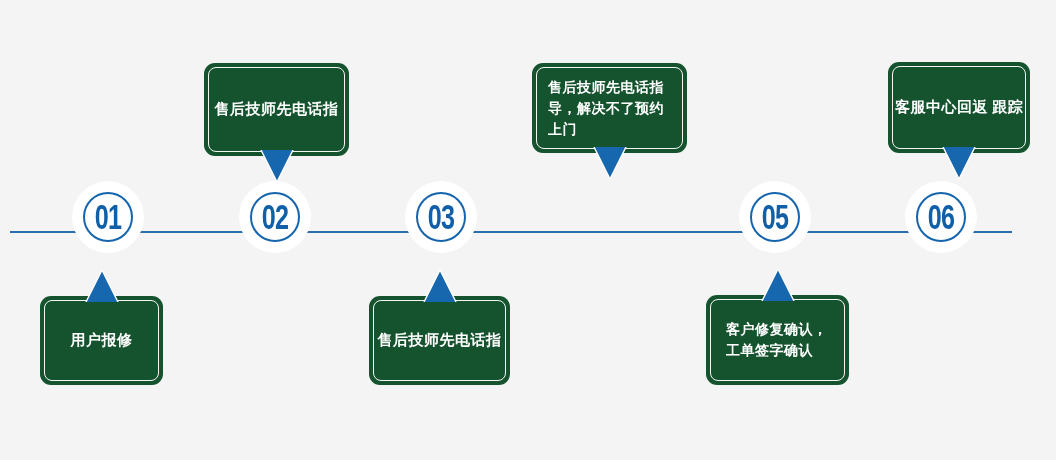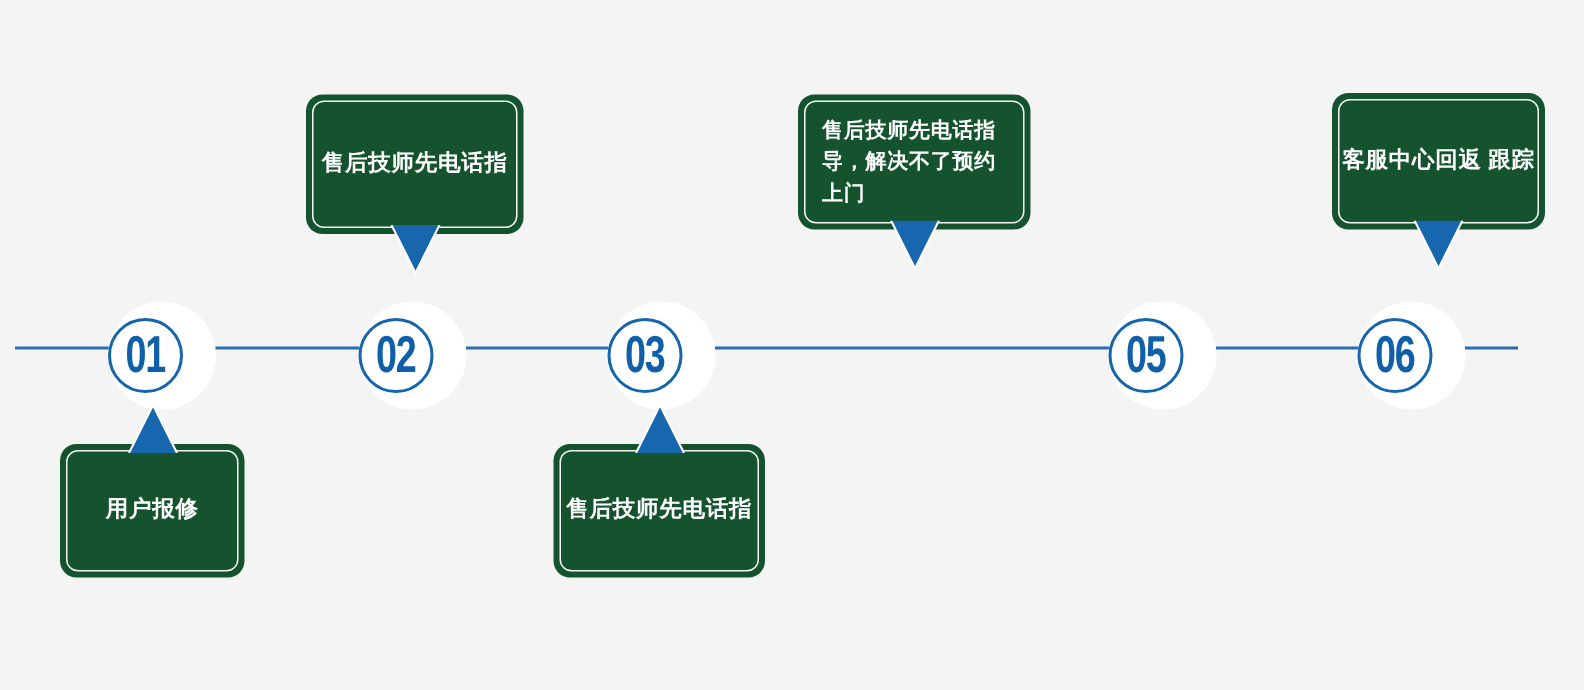--- a/index.html
+++ b/index.html
@@ -3,22 +3,22 @@
 <meta charset="utf-8">
 <style>
   html,body{margin:0;padding:0;}
   body{background:#f4f4f4;font-family:"Liberation Sans","DejaVu Sans",sans-serif;}
   .canvas{position:relative;width:1056px;height:460px;background:#f4f4f4;overflow:hidden;}
 
   
   .tline{position:absolute;left:10px;top:231px;width:1002px;height:2px;background:#2b6dad;}
 
   
-  .disc{position:absolute;top:201px;width:72px;height:72px;border-radius:50%;
-        background:#ffffff;display:flex;align-items:center;justify-content:flex-start;}
+  .disc{position:absolute;top:181px;width:72px;height:72px;border-radius:50%;
+        background:#ffffff;display:flex;align-items:center;justify-content:center;}
   .ring{width:50px;height:50px;border-radius:50%;border:2px solid #1565ad;
         display:flex;align-items:center;justify-content:center;box-sizing:border-box;}
   .num{color:#0f5fa9;font-size:34px;font-weight:bold;letter-spacing:-1px;
        transform:scale(0.74,1.02);line-height:1;}
 
   
   .bubble{position:absolute;background:#14532d;border-radius:11px;
           display:flex;align-items:center;justify-content:center;box-sizing:border-box;font-family:Liberation Serif, serif;}
   .bubble::before{content:"";position:absolute;left:4px;right:4px;top:4px;bottom:4px;
           border:1px solid rgba(255,255,255,0.95);border-radius:8px;pointer-events:none;}
@@ -92,20 +92,28 @@
   <div class="bubble b4" style="left:532px;top:63px;width:155px;height:90px">
     <svg class="tail down" viewBox="0 0 40 36">
       <polygon points="4,0 36,0 32,6 8,6" fill="rgba(0,40,80,0.28)"></polygon>
       <path d="M4,0 L20,32 L36,0" fill="#1667ad" stroke="#ffffff" stroke-width="1.4"></path>
     </svg>
     <div class="label">售后技师先电话指
 导，解决不了预约
 上门</div>
   </div>
 
+  <div class="bubble b5" style="left:706px;top:295px;width:143px;height:90px">
+    <svg class="tail up" viewBox="0 0 40 36">
+      <polygon points="4,36 8,30 32,30 36,36" fill="rgba(0,40,80,0.28)"></polygon>
+      <path d="M4,36 L20,4 L36,36" fill="#1667ad" stroke="#ffffff" stroke-width="1.4"></path>
+    </svg>
+    <div class="label">客户修复确认，
+工单签字确认</div>
+  </div>
 
   <div class="bubble b6" style="left:888px;top:62px;width:142px;height:91px">
     <svg class="tail down" viewBox="0 0 40 36">
       <polygon points="4,0 36,0 32,6 8,6" fill="rgba(0,40,80,0.28)"></polygon>
       <path d="M4,0 L20,32 L36,0" fill="#1667ad" stroke="#ffffff" stroke-width="1.4"></path>
     </svg>
     <div class="label">客服中心回返 跟踪</div>
   </div>
 
 </div>

